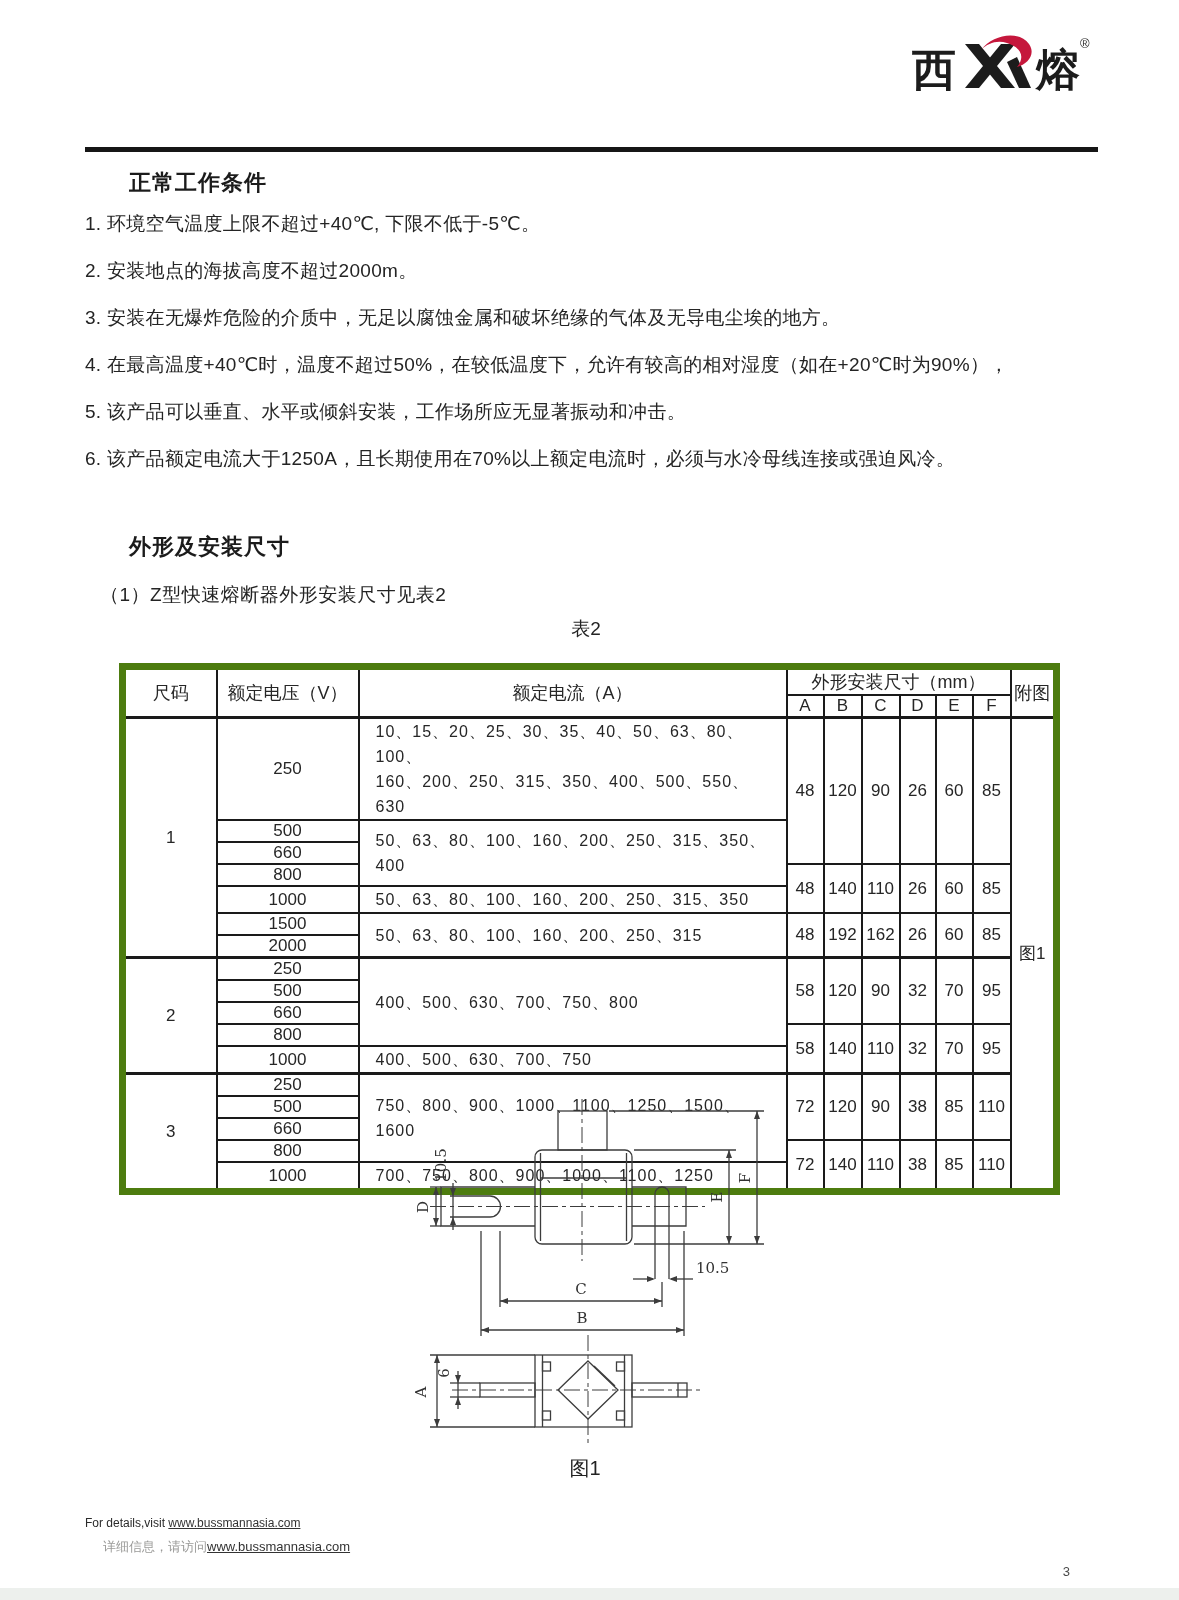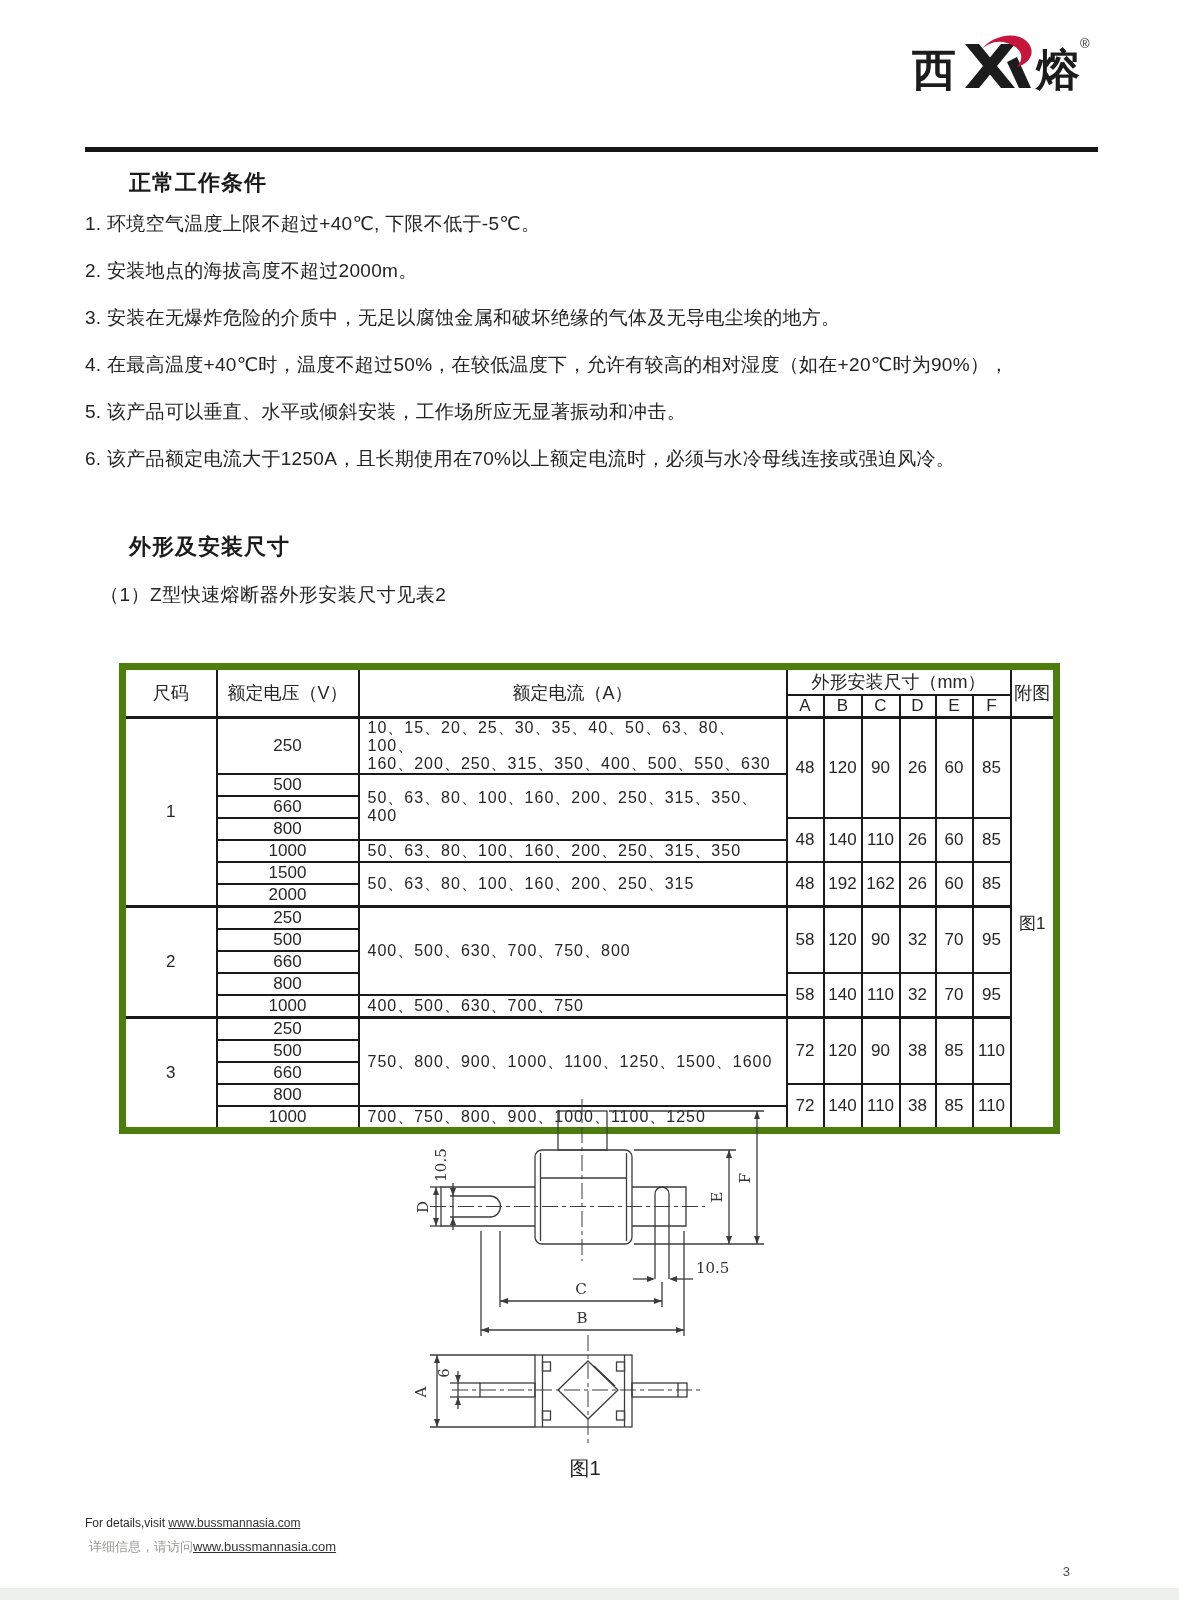--- a/index.html
+++ b/index.html
@@ -31,31 +31,31 @@
   .spec-table td {
     border:2px solid #1a1a1a; text-align:center; vertical-align:middle;
     font-size:17px; color:#262626; padding:0; overflow:hidden;
   }
   .spec-table tr { height:21px; }
   .spec-table tr.hr1 { height:24px; }
   .spec-table tr.hr2 { height:20px; }
   .spec-table tr.tall { height:38px; }
   .spec-table td.th { font-size:18px; }
   .spec-table td.cur {
-    text-align:left; padding:0 8px; font-size:16px; letter-spacing:1px;
-    line-height:18px; white-space:pre-line;
+    text-align:left; padding:0 16px; font-size:16px; letter-spacing:1px;
+    line-height:25px; white-space:pre-line;
   }
   .spec-table tr.group-start td { border-top-width:3px; }
   
   .drawing { position:absolute; left:390px; top:1083px; }
   .drawing text { font-family:"DejaVu Serif","Liberation Serif",serif; font-size:15px; fill:#333; }
   .drawing text.cap { font-family:"Liberation Sans","DejaVu Sans",sans-serif; font-size:20px; fill:#222; }
   
   .footer-en { position:absolute; left:85px; top:1516px; font-size:12px; color:#2a2a2a; }
-  .footer-zh { position:absolute; left:89px; top:1538px; font-size:13px; color:#9a9a98;text-align:center; }
+  .footer-zh { position:absolute; left:103px; top:1538px; font-size:13px; color:#9a9a98;text-align:center; }
   .footer-en a, .footer-zh a { color:#333; text-decoration:underline; }
   .page-num { position:absolute; left:1040px; top:1564px; width:30px; text-align:right; font-size:13px; color:#4a4a4a; }
   .bottom-strip { position:absolute; left:0; bottom:0; width:100%; height:12px; background:#edf0ed; }
 </style>
 </head>
 <body>
 
 <div class="page">
 
   <div class="logo">
@@ -77,20 +77,21 @@
     <div class="cond-line">1. 环境空气温度上限不超过+40℃, 下限不低于-5℃。</div>
     <div class="cond-line">2. 安装地点的海拔高度不超过2000m。</div>
     <div class="cond-line">3. 安装在无爆炸危险的介质中，无足以腐蚀金属和破坏绝缘的气体及无导电尘埃的地方。</div>
     <div class="cond-line">4. 在最高温度+40℃时，温度不超过50%，在较低温度下，允许有较高的相对湿度（如在+20℃时为90%），</div>
     <div class="cond-line">5. 该产品可以垂直、水平或倾斜安装，工作场所应无显著振动和冲击。</div>
     <div class="cond-line">6. 该产品额定电流大于1250A，且长期使用在70%以上额定电流时，必须与水冷母线连接或强迫风冷。</div>
   </div>
 
   <div class="sec-h" style="top:532px;">外形及安装尺寸</div>
   <div class="note">（1）Z型快速熔断器外形安装尺寸见表2</div>
+  <div class="tbl-caption">表2</div>
 
   <table class="spec-table">
     <colgroup>
       <col style="width:94px">
         <col style="width:142px">
         <col style="width:428px">
       <col style="width:37px">
         <col style="width:38px">
         <col style="width:38px">
       <col style="width:36px">

